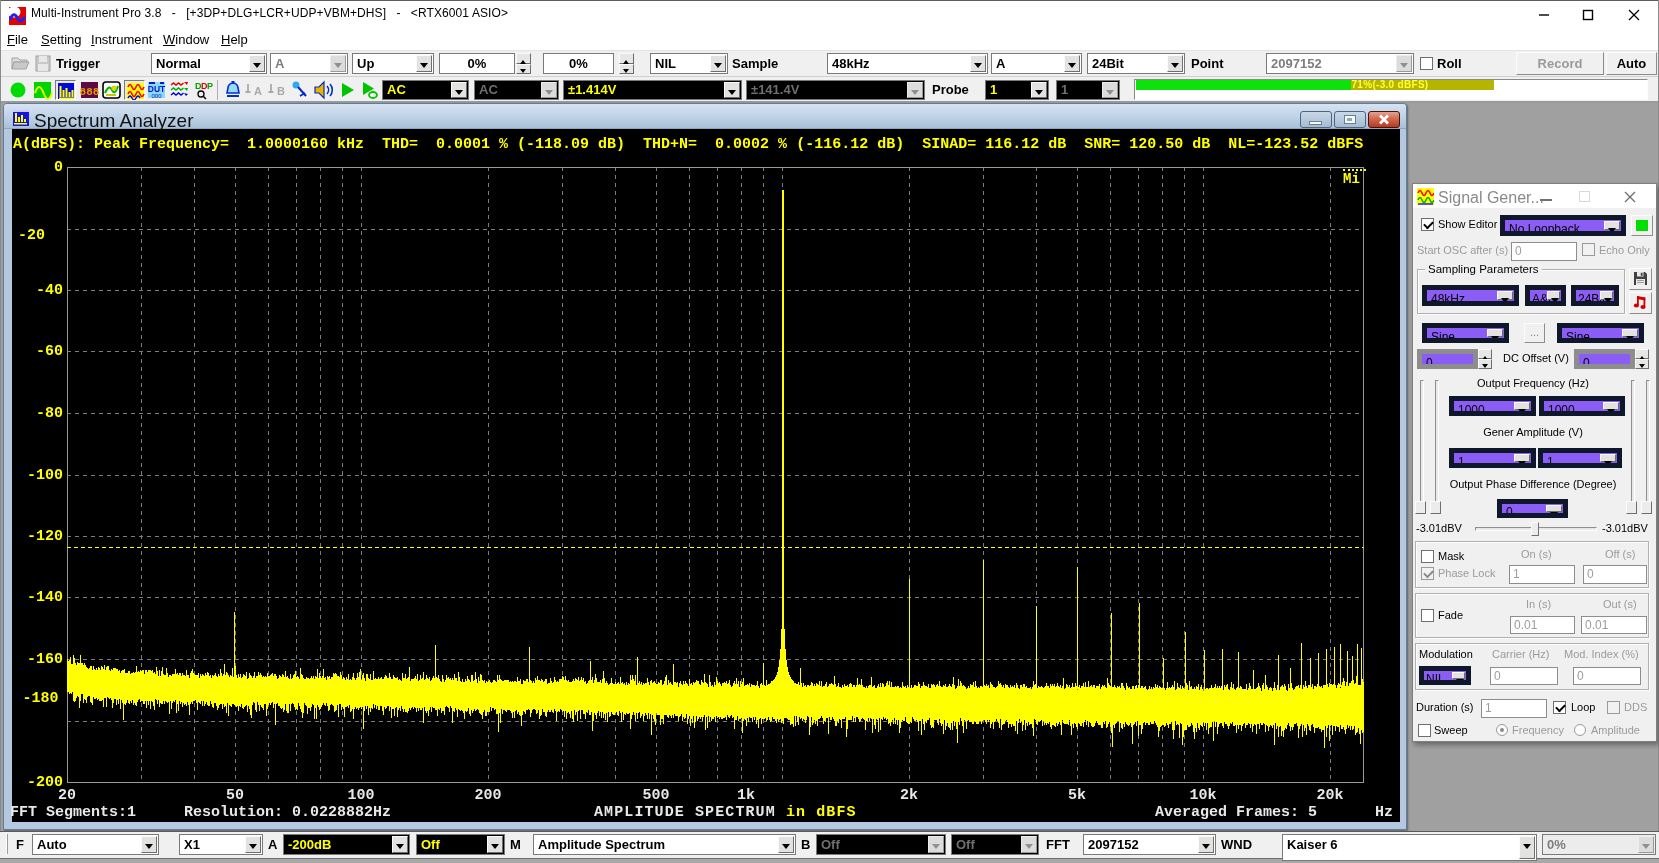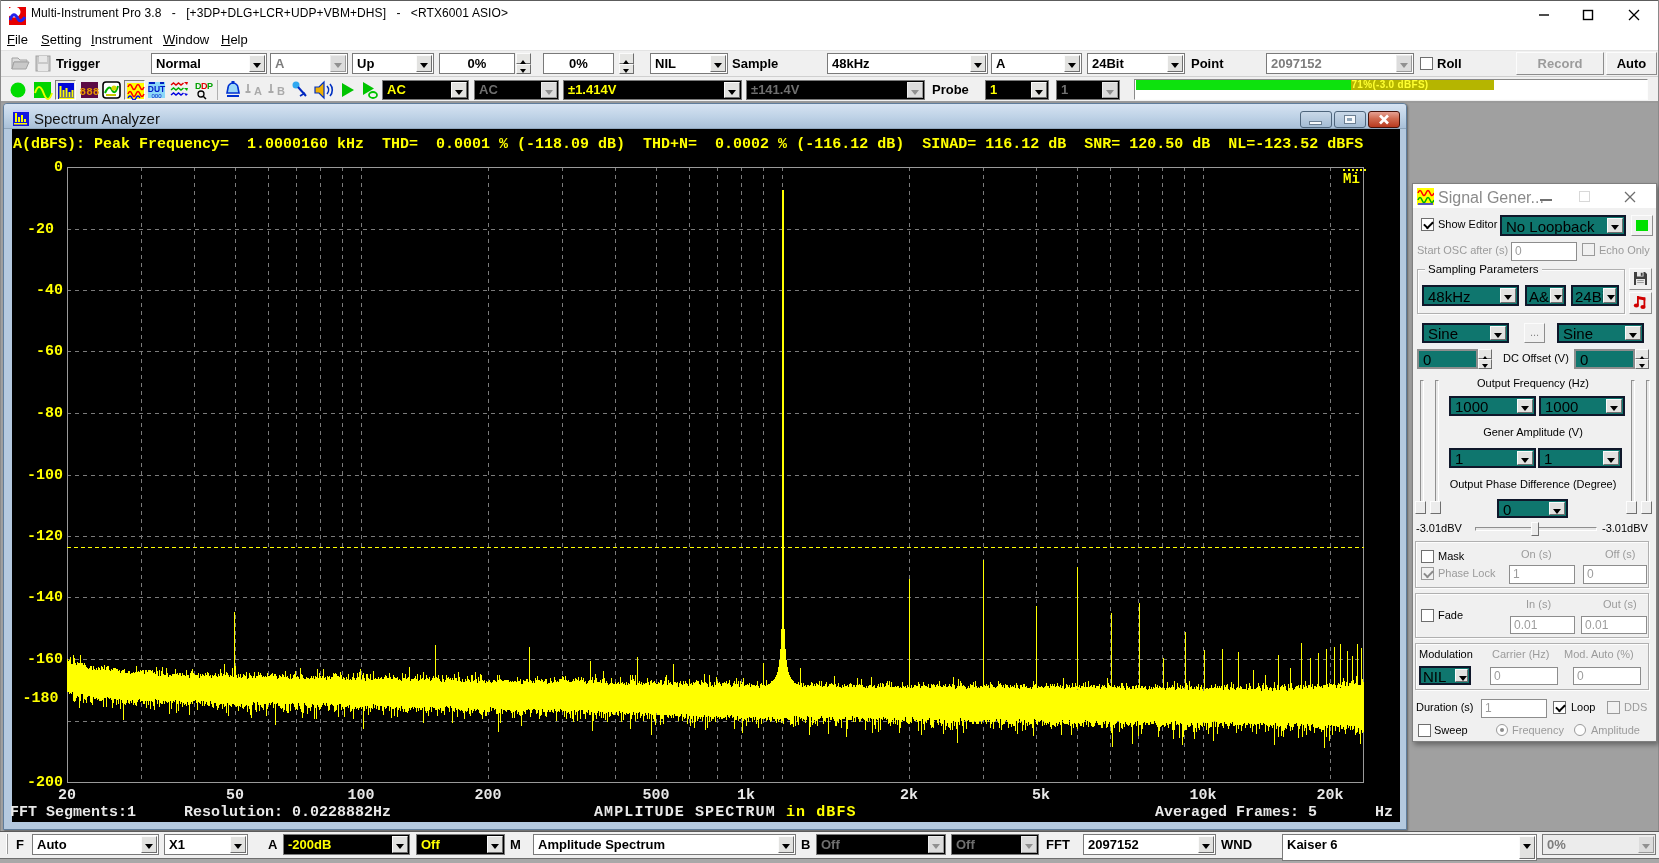--- a/index.html
+++ b/index.html
@@ -20,21 +20,21 @@
 .cb{position:absolute;width:13px;height:13px;background:#fff;border:1px solid #6e6e6e}
 .cb.chk:after{content:"";position:absolute;left:2px;top:2px;width:7px;height:4px;border-left:2px solid #000;border-bottom:2px solid #000;transform:rotate(-45deg)}
 .cb.dis{background:#f1f1f1;border-color:#9a9a9a}
 .cb.dis.chk:after{border-color:#8b8b8b}
 .btn{position:absolute;width:21px;height:20px;top:80px}
 .btn.prs{border:1px solid;border-color:#7a7a7a #fff #fff #7a7a7a;background:#e7e7e7}
 .mono{position:absolute;font-family:"Liberation Mono",monospace;font-weight:bold;font-size:15px;color:#e8e8e8;white-space:pre}
 .mono.y{color:#ffff00}
 .t12{position:absolute;font-size:11px;color:#000;white-space:nowrap}
 .t12.g{color:#9b9b9b}
-.sc{position:absolute;background:#0f766e;border:2px solid #0f172a;font-size:15px;color:#000;white-space:nowrap;padding-left:4px;overflow:hidden}
+.sc{position:absolute;background:#8b5cf6;border:5px solid #0f172a;font-size:12px;color:#000;white-space:nowrap;padding-left:4px;overflow:hidden}
 .sc .ar{position:absolute;right:1px;top:1px;bottom:1px;width:16px;background:#e2e2e0;border:1px solid;border-color:#fbfbfb #6e6e6e #6e6e6e #fbfbfb}
 .sc .ar:before{content:"";position:absolute;left:3px;top:6px;border:4px solid transparent;border-top:5px solid #000}
 .ed{position:absolute;background:#fff;border:1px solid #8d8d8d;font-size:12px;color:#9c9c9c;padding-left:3px;overflow:hidden}
 .gb{position:absolute;border:1px solid #b0b0b0;box-shadow:1px 1px 0 #fdfdfd,inset 1px 1px 0 #fdfdfd}
 .rad{position:absolute;width:12px;height:12px;border:1px solid #9a9a9a;border-radius:50%;background:#fdfdfd}
 .rad.on:after{content:"";position:absolute;left:3px;top:3px;width:4px;height:4px;border-radius:50%;background:#8b8b8b}
 .vtr{position:absolute;width:4px;background:#e8e8e8;border:1px solid #8f8f8f;border-bottom-color:#fff;border-right-color:#fff}
 .hnd{position:absolute;width:11px;height:11px;background:#ececec;border:1px solid;border-color:#fdfdfd #6f6f6f #6f6f6f #fdfdfd}
 </style></head><body>
 
@@ -214,21 +214,21 @@
     <rect width="16" height="16" fill="#1414e0"></rect>
     <rect x="0" y="0" width="16" height="2" fill="#c8c8ff"></rect>
     <g fill="#ffff00">
       <rect x="2" y="3" width="2" height="9"></rect>
       <rect x="5" y="7" width="2" height="5"></rect>
       <rect x="8" y="5" width="2" height="7"></rect>
       <rect x="11" y="9" width="2" height="3"></rect>
     </g>
     <rect x="1" y="13" width="13" height="1.5" fill="#ffff00"></rect>
   </svg>
-<div class="a" style="left:34px;top:110px;font-size:15px;color:#111">Spectrum Analyzer</div>
+<div class="a" style="left:34px;top:110px;font-size:19px;color:#111">Spectrum Analyzer</div>
 
 <div class="a" style="left:1300px;top:111px;width:32px;height:17px;background:linear-gradient(180deg,#c9d8e8,#a4bcd4);border:1px solid #4e657c;border-radius:3px"></div>
 <div class="a" style="left:1309px;top:121px;width:13px;height:4px;background:#f6f9fc;border:1px solid #6c7f92"></div>
 <div class="a" style="left:1334px;top:111px;width:32px;height:17px;background:linear-gradient(180deg,#c9d8e8,#a4bcd4);border:1px solid #4e657c;border-radius:3px"></div>
 <div class="a" style="left:1344px;top:115px;width:12px;height:9px;background:#f6f9fc;border:1px solid #6c7f92"></div>
 <div class="a" style="left:1347px;top:118px;width:5px;height:3px;background:#8fa5b9"></div>
 <div class="a" style="left:1368px;top:111px;width:32px;height:17px;background:linear-gradient(180deg,#e5a193,#d06a50 45%,#b8391f);border:1px solid #47120a;border-radius:3px"></div>
 <svg class="a" style="left:1368px;top:111px" width="32" height="17">
     <g stroke="#fff" stroke-width="2.6">
       <line x1="12" y1="4.5" x2="20" y2="12.5"></line>
@@ -247,38 +247,38 @@
 </g>
 <rect x="0.5" y="0.5" width="1296" height="615" fill="none" stroke="#9a9a9a" stroke-width="1"></rect>
 <g transform="translate(0.5,0)" stroke="#ffff00" stroke-width="1" fill="none">
 <path d="M0 492V525M1 494V525M2 493V527M3 490V526M4 497V527M5 497V525M6 488V534M7 491V535M8 496V534M9 498V531M10 495V529M11 496V530M12 496V541M13 488V534M14 496V527M15 496V527M16 498V536M17 496V532M18 498V533M19 500V536M20 501V530M21 502V529M22 501V529M23 499V535M24 499V536M25 503V538M26 499V530M27 502V532M28 503V532M29 501V531M30 503V533M31 500V532M32 501V534M33 503V534M34 499V534M35 500V533M36 502V540M37 498V531M38 503V531M39 500V540M40 499V530M41 499V531M42 503V532M43 504V531M44 502V533M45 503V541M46 501V536M47 501V532M48 501V532M49 502V538M50 502V533M51 504V537M52 503V532M53 506V542M54 504V533M55 503V536M56 503V553M57 502V537M58 506V538M59 506V536M60 506V533M61 504V536M62 504V537M63 507V534M64 506V536M65 506V533M66 505V538M67 506V536M68 505V538M69 499V539M70 505V535M71 504V533M72 505V532M73 503V535M74 504V534M75 503V534M76 503V537M77 507V537M78 503V534M79 503V541M80 505V534M81 503V538M82 503V534M83 503V542M84 504V534M85 503V535M86 506V539M87 505V543M88 507V532M89 500V533M90 504V537M91 509V533M92 503V540M93 509V536M94 504V537M95 500V537M96 507V534M97 508V537M98 508V534M99 501V535M100 506V536M101 510V535M102 508V547M103 508V534M104 509V542M105 507V536M106 507V534M107 507V535M108 502V533M109 507V546M110 506V537M111 508V544M112 506V534M113 506V537M114 509V535M115 506V540M116 508V536M117 508V538M118 509V537M119 503V539M120 508V535M121 508V538M122 511V548M123 506V537M124 504V535M125 502V537M126 506V534M127 507V534M128 508V533M129 508V536M130 508V543M131 506V535M132 511V536M133 507V537M134 509V534M135 507V539M136 508V534M137 509V539M138 506V537M139 508V535M140 505V538M141 506V539M142 509V539M143 508V534M144 511V537M145 508V540M146 509V541M147 508V536M148 506V536M149 509V539M150 510V543M151 507V541M152 509V538M153 502V537M154 506V537M155 509V542M156 507V537M157 497V540M158 508V539M159 505V546M160 506V536M161 508V549M162 510V538M163 508V539M164 509V540M165 501V537M166 510V537M167 508V538M168 499V539M169 508V540M170 511V539M171 507V544M172 510V539M173 507V540M174 511V537M175 510V541M176 507V542M177 508V540M178 509V539M179 505V538M180 512V545M181 511V539M182 506V542M183 508V548M184 509V551M185 511V538M186 509V535M187 505V536M188 511V543M189 509V545M190 509V535M191 505V538M192 508V544M193 506V538M194 508V540M195 510V541M196 509V543M197 510V537M198 509V537M199 510V549M200 506V542M201 509V538M202 509V536M203 508V538M204 507V536M205 506V535M206 509V541M207 507V537M208 507V558M209 509V537M210 512V536M211 511V539M212 508V539M213 509V541M214 510V542M215 507V541M216 508V545M217 510V543M218 504V537M219 510V544M220 509V546M221 511V546M222 512V537M223 507V544M224 512V537M225 511V536M226 508V537M227 507V540M228 504V543M229 510V542M230 509V543M231 510V536M232 512V539M233 501V542M234 507V545M235 508V551M236 511V546M237 512V536M238 512V538M239 510V539M240 511V547M241 511V541M242 512V541M243 511V544M244 509V540M245 511V537M246 509V538M247 512V552M248 509V541M249 510V552M250 502V538M251 511V540M252 506V543M253 509V542M254 511V540M255 509V538M256 502V536M257 511V538M258 510V539M259 513V536M260 509V539M261 510V544M262 509V543M263 512V538M264 510V537M265 510V538M266 506V539M267 507V545M268 506V544M269 507V543M270 509V538M271 509V550M272 510V537M273 505V537M274 508V543M275 512V540M276 510V542M277 511V550M278 513V540M279 510V540M280 512V539M281 507V541M282 513V538M283 512V545M284 513V544M285 510V542M286 506V552M287 511V542M288 513V540M289 511V542M290 506V541M291 510V543M292 505V541M293 502V540M294 513V542M295 508V540M296 506V562M297 511V544M298 514V539M299 507V542M300 507V539M301 511V548M302 512V541M303 507V545M304 513V541M305 513V542M306 504V537M307 512V541M308 511V538M309 512V542M310 512V539M311 510V543M312 512V543M313 511V539M314 510V539M315 512V544M316 512V548M317 510V540M318 508V542M319 509V541M320 511V539M321 511V539M322 506V544M323 510V540M324 512V551M325 512V542M326 508V542M327 510V549M328 511V541M329 511V540M330 510V550M331 513V543M332 512V541M333 513V544M334 514V539M335 506V542M336 511V545M337 511V542M338 507V545M339 512V545M340 511V546M341 510V544M342 500V541M343 514V543M344 512V541M345 512V540M346 512V542M347 511V540M348 509V541M349 512V545M350 507V541M351 514V544M352 513V541M353 508V543M354 512V543M355 511V541M356 505V556M357 513V540M358 512V544M359 508V546M360 511V544M361 512V549M362 510V543M363 514V540M364 513V545M365 511V540M366 509V541M367 511V541M368 509V543M369 510V543M370 511V549M371 508V542M372 512V543M373 514V541M374 515V546M375 508V544M376 512V544M377 515V548M378 513V540M379 508V539M380 511V540M381 510V541M382 512V545M383 511V539M384 513V541M385 511V556M386 513V544M387 507V545M388 511V541M389 511V543M390 514V550M391 505V542M392 510V543M393 514V544M394 515V543M395 512V544M396 515V546M397 515V552M398 512V544M399 514V545M400 509V544M401 512V541M402 513V547M403 515V549M404 508V543M405 508V546M406 514V544M407 513V542M408 505V544M409 512V543M410 516V542M411 510V543M412 514V546M413 507V547M414 508V548M415 513V552M416 514V545M417 513V543M418 516V549M419 514V549M420 515V545M421 514V545M422 513V545M423 515V540M424 516V544M425 515V541M426 513V541M427 513V543M428 514V542M429 515V547M430 508V547M431 513V565M432 508V546M433 512V556M434 513V542M435 514V547M436 514V543M437 513V543M438 513V544M439 513V545M440 513V543M441 513V543M442 515V543M443 514V544M444 515V546M445 514V551M446 515V545M447 514V551M448 514V544M449 515V543M450 510V547M451 514V545M452 514V548M453 512V549M454 517V559M455 517V548M456 513V544M457 514V545M458 514V547M459 512V543M460 512V543M461 515V542M462 514V543M463 513V550M464 514V546M465 516V543M466 514V542M467 516V542M468 511V543M469 513V547M470 509V546M471 513V543M472 513V552M473 514V549M474 512V548M475 513V542M476 515V545M477 514V545M478 512V549M479 512V550M480 517V545M481 516V543M482 516V545M483 511V545M484 514V543M485 516V545M486 515V546M487 510V542M488 513V544M489 515V554M490 514V545M491 515V544M492 512V545M493 512V542M494 512V543M495 509V545M496 510V544M497 513V550M498 509V544M499 513V552M500 514V546M501 513V545M502 515V547M503 515V551M504 515V544M505 514V552M506 512V555M507 514V543M508 511V548M509 512V545M510 513V554M511 510V544M512 514V543M513 513V552M514 510V543M515 513V543M516 511V547M517 515V547M518 514V552M519 517V545M520 516V546M521 514V543M522 513V548M523 515V548M524 513V545M525 510V564M526 516V554M527 513V546M528 507V548M529 511V552M530 515V546M531 515V544M532 515V549M533 513V545M534 516V551M535 512V545M536 504V551M537 511V547M538 516V553M539 514V546M540 516V555M541 518V545M542 517V550M543 516V549M544 511V545M545 516V547M546 517V548M547 517V548M548 515V546M549 517V545M550 516V548M551 515V549M552 517V544M553 510V546M554 516V555M555 515V545M556 517V553M557 516V547M558 518V548M559 515V546M560 518V547M561 516V547M562 517V546M563 508V562M564 513V552M565 508V548M566 512V545M567 514V548M568 508V554M569 518V546M570 512V552M571 516V546M572 514V545M573 517V551M574 515V549M575 518V547M576 516V554M577 517V549M578 516V546M579 516V548M580 511V552M581 515V546M582 518V552M583 514V547M584 513V568M585 516V548M586 515V552M587 514V554M588 516V558M589 517V546M590 517V548M591 515V548M592 516V548M593 513V558M594 513V552M595 518V552M596 517V557M597 514V548M598 510V548M599 508V548M600 518V550M601 513V551M602 516V548M603 515V549M604 517V551M605 518V548M606 517V551M607 515V547M608 515V549M609 516V549M610 515V549M611 520V554M612 516V550M613 514V549M614 517V547M615 518V554M616 514V550M617 517V552M618 514V551M619 516V547M620 517V557M621 519V552M622 512V549M623 517V559M624 516V552M625 518V556M626 515V549M627 516V561M628 515V555M629 513V549M630 514V554M631 514V552M632 517V550M633 518V552M634 513V550M635 515V554M636 516V550M637 514V548M638 515V563M639 516V550M640 517V561M641 520V549M642 508V555M643 515V550M644 519V554M645 518V552M646 520V552M647 515V550M648 518V555M649 510V549M650 514V551M651 516V550M652 515V552M653 517V550M654 519V552M655 516V552M656 516V551M657 515V551M658 516V550M659 514V553M660 517V548M661 516V550M662 513V551M663 518V549M664 520V548M665 519V551M666 516V550M667 514V562M668 517V553M669 511V553M670 517V549M671 514V554M672 520V552M673 514V552M674 517V551M675 515V566M676 514V554M677 519V552M678 518V553M679 518V559M680 517V551M681 518V555M682 516V550M683 520V551M684 517V551M685 518V555M686 518V550M687 518V553M688 519V550M689 518V557M690 514V553M691 519V561M692 521V552M693 517V551M694 516V557M695 518V552M696 514V552M697 518V552M698 519V551M699 513V554M700 518V553M701 517V550M702 517V553M703 516V555M704 514V554M705 514V550M706 513V552M707 512V552M708 510V554M709 508V556M710 505V552M711 500V555M712 493V553M713 482V552M714 462V556M715 294V554M716 294V557M717 462V551M718 482V551M719 493V551M720 500V552M721 505V553M722 508V553M723 510V558M724 512V557M725 513V557M726 514V560M727 516V549M728 516V559M729 517V549M730 517V555M731 515V558M732 518V550M733 516V552M734 516V551M735 520V554M736 516V552M737 519V553M738 518V556M739 520V553M740 518V549M741 518V550M742 519V568M743 518V560M744 515V550M745 516V558M746 519V556M747 517V553M748 519V557M749 516V554M750 517V559M751 518V552M752 514V552M753 519V551M754 514V549M755 520V551M756 519V557M757 519V554M758 517V555M759 515V551M760 520V551M761 519V567M762 517V550M763 517V553M764 516V553M765 517V550M766 518V552M767 509V554M768 517V559M769 520V559M770 519V554M771 516V556M772 520V552M773 520V553M774 521V561M775 518V552M776 520V552M777 517V552M778 519V550M779 519V570M780 518V562M781 520V553M782 517V553M783 516V553M784 517V553M785 520V549M786 518V555M787 518V551M788 520V555M789 518V550M790 511V550M791 518V552M792 517V555M793 518V554M794 512V552M795 518V551M796 520V552M797 520V553M798 521V563M799 519V554M800 521V555M801 519V551M802 518V554M803 518V551M804 510V552M805 520V566M806 519V552M807 518V558M808 521V562M809 521V552M810 519V553M811 517V565M812 520V551M813 516V563M814 520V552M815 516V553M816 517V550M817 520V552M818 519V551M819 516V553M820 514V552M821 518V557M822 514V556M823 520V559M824 515V555M825 520V553M826 520V557M827 520V551M828 519V557M829 520V553M830 519V558M831 519V553M832 521V566M833 520V561M834 521V555M835 515V553M836 519V554M837 520V554M838 519V550M839 521V555M840 518V556M841 520V557M842 513V557M843 521V555M844 518V556M845 521V550M846 520V552M847 518V554M848 518V554M849 519V553M850 519V555M851 515V564M852 517V554M853 521V554M854 519V568M855 519V552M856 515V557M857 518V563M858 519V554M859 519V556M860 520V553M861 517V553M862 521V551M863 521V558M864 517V561M865 518V560M866 517V561M867 518V553M868 520V553M869 518V553M870 517V556M871 519V558M872 514V552M873 519V556M874 520V559M875 520V557M876 518V567M877 519V553M878 517V563M879 520V559M880 520V556M881 519V560M882 517V561M883 519V563M884 520V556M885 517V563M886 510V554M887 518V559M888 522V555M889 521V562M890 519V576M891 512V555M892 519V558M893 514V551M894 516V554M895 519V559M896 518V566M897 519V553M898 520V554M899 522V562M900 521V554M901 519V553M902 521V555M903 517V555M904 518V555M905 518V557M906 515V557M907 520V554M908 514V555M909 519V557M910 521V557M911 520V557M912 521V554M913 519V554M914 519V557M915 520V554M916 520V553M917 518V553M918 519V555M919 517V557M920 519V553M921 518V555M922 521V553M923 515V561M924 517V557M925 518V555M926 520V562M927 520V555M928 521V554M929 520V552M930 519V554M931 514V556M932 517V561M933 516V552M934 518V563M935 520V558M936 518V557M937 521V557M938 517V554M939 518V553M940 518V555M941 520V561M942 521V557M943 518V557M944 520V560M945 519V557M946 520V559M947 518V559M948 521V564M949 516V554M950 518V567M951 521V556M952 522V552M953 518V556M954 518V554M955 520V564M956 517V558M957 517V553M958 520V563M959 519V556M960 521V559M961 521V555M962 521V558M963 520V557M964 522V557M965 520V561M966 514V569M967 518V552M968 517V553M969 522V557M970 521V558M971 519V554M972 520V555M973 520V554M974 519V553M975 520V559M976 521V554M977 520V558M978 519V556M979 516V558M980 519V556M981 519V557M982 521V555M983 517V560M984 519V562M985 517V558M986 519V558M987 517V559M988 520V560M989 519V556M990 516V559M991 519V557M992 520V555M993 518V558M994 521V568M995 519V553M996 511V556M997 522V557M998 521V557M999 517V557M1000 518V557M1001 520V558M1002 518V553M1003 521V559M1004 520V568M1005 516V557M1006 520V561M1007 520V556M1008 516V557M1009 519V560M1010 523V562M1011 520V556M1012 518V557M1013 521V559M1014 519V559M1015 519V556M1016 516V560M1017 520V555M1018 515V553M1019 520V558M1020 520V554M1021 514V560M1022 520V555M1023 519V556M1024 518V559M1025 520V560M1026 518V560M1027 518V559M1028 521V556M1029 519V554M1030 519V556M1031 519V558M1032 517V558M1033 522V558M1034 520V561M1035 518V561M1036 519V555M1037 518V557M1038 520V554M1039 521V561M1040 511V560M1041 516V557M1042 518V555M1043 519V560M1044 517V566M1045 520V580M1046 520V558M1047 518V561M1048 520V557M1049 521V556M1050 519V554M1051 520V554M1052 519V565M1053 521V556M1054 516V561M1055 516V562M1056 519V557M1057 521V560M1058 523V555M1059 516V557M1060 519V558M1061 521V559M1062 520V558M1063 522V556M1064 522V560M1065 519V577M1066 519V558M1067 522V557M1068 519V555M1069 518V559M1070 521V554M1071 518V569M1072 520V558M1073 521V558M1074 519V567M1075 519V562M1076 521V556M1077 520V555M1078 519V558M1079 522V556M1080 523V556M1081 522V558M1082 519V558M1083 522V555M1084 520V557M1085 522V557M1086 520V557M1087 521V554M1088 517V556M1089 520V558M1090 518V560M1091 521V570M1092 519V564M1093 520V560M1094 521V559M1095 521V558M1096 520V558M1097 521V560M1098 523V559M1099 521V556M1100 515V558M1101 521V561M1102 520V557M1103 521V557M1104 520V555M1105 518V563M1106 520V572M1107 514V563M1108 523V554M1109 522V558M1110 516V557M1111 520V558M1112 521V571M1113 518V556M1114 522V557M1115 519V578M1116 521V570M1117 522V563M1118 523V563M1119 516V563M1120 518V558M1121 523V560M1122 514V560M1123 520V559M1124 519V556M1125 522V558M1126 522V565M1127 520V572M1128 522V561M1129 519V565M1130 520V556M1131 517V561M1132 523V563M1133 520V558M1134 518V559M1135 522V560M1136 524V555M1137 523V559M1138 522V556M1139 521V563M1140 521V556M1141 522V567M1142 521V561M1143 521V560M1144 518V560M1145 521V555M1146 521V574M1147 520V554M1148 517V560M1149 521V555M1150 519V567M1151 521V560M1152 519V557M1153 521V556M1154 519V556M1155 519V559M1156 523V561M1157 518V555M1158 520V557M1159 518V557M1160 517V559M1161 522V562M1162 523V559M1163 520V556M1164 515V557M1165 521V555M1166 517V559M1167 522V559M1168 523V558M1169 521V566M1170 520V558M1171 523V562M1172 521V558M1173 519V558M1174 520V564M1175 522V559M1176 522V557M1177 522V556M1178 522V561M1179 517V558M1180 523V558M1181 521V556M1182 516V557M1183 519V561M1184 522V557M1185 522V565M1186 521V559M1187 522V557M1188 522V558M1189 521V567M1190 520V557M1191 516V557M1192 519V562M1193 521V556M1194 524V558M1195 518V558M1196 516V556M1197 522V557M1198 518V565M1199 518V558M1200 520V559M1201 523V564M1202 521V560M1203 520V558M1204 521V559M1205 524V561M1206 521V558M1207 515V578M1208 521V556M1209 523V562M1210 518V559M1211 518V570M1212 523V560M1213 520V559M1214 519V569M1215 518V564M1216 520V570M1217 517V563M1218 519V561M1219 523V562M1220 524V558M1221 517V556M1222 521V559M1223 518V564M1224 516V560M1225 521V563M1226 523V560M1227 522V557M1228 520V557M1229 519V556M1230 519V559M1231 518V571M1232 521V562M1233 518V559M1234 520V557M1235 522V570M1236 518V558M1237 520V564M1238 514V561M1239 519V568M1240 521V557M1241 518V559M1242 518V563M1243 522V564M1244 520V558M1245 517V557M1246 522V560M1247 519V566M1248 519V561M1249 520V561M1250 517V561M1251 519V560M1252 519V562M1253 520V562M1254 519V565M1255 521V563M1256 518V563M1257 518V581M1258 518V559M1259 514V570M1260 517V561M1261 520V558M1262 516V574M1263 517V559M1264 517V558M1265 518V568M1266 517V559M1267 519V559M1268 518V564M1269 521V559M1270 518V560M1271 516V560M1272 517V565M1273 521V558M1274 518V562M1275 515V562M1276 511V560M1277 514V563M1278 519V567M1279 515V562M1280 517V558M1281 519V561M1282 516V559M1283 516V563M1284 514V559M1285 515V563M1286 513V562M1287 517V559M1288 516V568M1289 509V566M1290 515V565M1291 518V561M1292 518V567M1293 518V577M1294 514V563M1295 512V566M1296 515V565M1297 510V562"></path>
 <path d="M167 445V511M368 478V514M462 480V516M523 494V517M570 490V518M606 497V519M637 507V519M676 511V520M696 496V520M733 501V520M842 412V521M916 393V521M969 439V522M1010 400V522M1044 446V522M1072 436V522M1096 491V522M1118 465V523M1137 483V523M1155 482V523M1171 485V523M1186 503V523M1198 508V523M1211 488V523M1223 501V523M1234 476V522M1243 491V522M1251 486V521M1259 482V521M1267 480V521M1273 477V520M1280 484V520M1285 489V519M1290 477V519M1294 481V518"></path>
 <path d="M715 23 V497 M716 23 V497"></path>
 </g>
 <path d="M0 380.5 H1297" stroke="#ffff00" stroke-width="1" stroke-dasharray="4 3" fill="none"></path>
 </svg>
 <div class="mono y" style="left:18px;top:159px;width:45px;text-align:right">0</div>
-<div class="mono y" style="left:18px;top:221px;width:45px;text-align:center">-20</div>
+<div class="mono y" style="left:18px;top:227px;width:45px;text-align:left">-20</div>
 <div class="mono y" style="left:18px;top:282px;width:45px;text-align:right">-40</div>
 <div class="mono y" style="left:18px;top:343px;width:45px;text-align:right">-60</div>
 <div class="mono y" style="left:18px;top:405px;width:45px;text-align:right">-80</div>
 <div class="mono y" style="left:18px;top:467px;width:45px;text-align:right">-100</div>
 <div class="mono y" style="left:18px;top:528px;width:45px;text-align:right">-120</div>
 <div class="mono y" style="left:18px;top:589px;width:45px;text-align:right">-140</div>
 <div class="mono y" style="left:18px;top:651px;width:45px;text-align:right">-160</div>
 <div class="mono y" style="left:18px;top:690px;width:45px;text-align:center">-180</div>
 <div class="mono y" style="left:18px;top:774px;width:45px;text-align:right">-200</div>
 <div class="mono" style="left:22px;top:787px;width:90px;text-align:center">20</div>
 <div class="mono" style="left:190px;top:787px;width:90px;text-align:center">50</div>
 <div class="mono" style="left:316px;top:787px;width:90px;text-align:center">100</div>
 <div class="mono" style="left:443px;top:787px;width:90px;text-align:center">200</div>
 <div class="mono" style="left:611px;top:787px;width:90px;text-align:center">500</div>
 <div class="mono" style="left:737px;top:787px;width:90px;text-align:left">1k</div>
 <div class="mono" style="left:864px;top:787px;width:90px;text-align:center">2k</div>
-<div class="mono" style="left:1032px;top:787px;width:90px;text-align:left">5k</div>
+<div class="mono" style="left:1032px;top:787px;width:90px;text-align:center">5k</div>
 <div class="mono" style="left:1158px;top:787px;width:90px;text-align:center">10k</div>
 <div class="mono" style="left:1285px;top:787px;width:90px;text-align:center">20k</div>
 <div class="mono" style="left:10px;top:804px">FFT Segments:1</div>
 <div class="mono" style="left:184px;top:804px">Resolution: 0.0228882Hz</div>
 <div class="mono" style="left:594px;top:804px;letter-spacing:1.1px">AMPLITUDE SPECTRUM <span style="color:#ffff00">in dBFS</span></div>
 <div class="mono" style="left:1155px;top:804px">Averaged Frames: 5</div>
 <div class="mono" style="left:1375px;top:804px">Hz</div>
 <div class="a" style="left:1343px;top:169px;width:23px;border-top:2px dotted #ffff00"></div>
 <div class="mono y" style="left:1343px;top:171px;font-size:14px">Mi</div>
 
@@ -387,21 +387,21 @@
  <div class="t12 g" style="left:113px;top:414px">In (s)</div>
  <div class="t12 g" style="left:190px;top:414px">Out (s)</div>
  <div class="cb" style="left:8px;top:425px"></div>
  <div class="t12" style="left:25px;top:425px">Fade</div>
  <div class="ed" style="left:97px;top:432px;width:65px;height:18px;line-height:16px">0.01</div>
  <div class="ed" style="left:168px;top:432px;width:66px;height:18px;line-height:16px">0.01</div>
 
  <div class="gb" style="left:2px;top:459px;width:234px;height:47px"></div>
  <div class="t12" style="left:6px;top:464px">Modulation</div>
  <div class="t12 g" style="left:79px;top:464px">Carrier (Hz)</div>
- <div class="t12 g" style="left:151px;top:464px">Mod. Auto (%)</div>
+ <div class="t12 g" style="left:151px;top:464px">Mod. Index (%)</div>
  <div class="sc" style="left:6px;top:482px;width:52px;height:19px;line-height:17px;padding-left:2px">NIL<i class="ar" style="width:13px"></i></div>
  <div class="ed" style="left:77px;top:483px;width:68px;height:18px;line-height:16px">0</div>
  <div class="ed" style="left:160px;top:483px;width:68px;height:18px;line-height:16px">0</div>
 
  <div class="t12" style="left:3px;top:517px">Duration (s)</div>
  <div class="ed" style="left:68px;top:515px;width:66px;height:19px;line-height:17px">1</div>
  <div class="cb chk" style="left:140px;top:517px"></div>
  <div class="t12" style="left:158px;top:517px">Loop</div>
  <div class="cb dis" style="left:194px;top:517px"></div>
  <div class="t12 g" style="left:211px;top:517px">DDS</div>
@@ -412,21 +412,21 @@
  <div class="t12 g" style="left:99px;top:540px">Frequency</div>
  <div class="rad" style="left:161px;top:540px"></div>
  <div class="t12 g" style="left:178px;top:540px">Amplitude</div>
 </div>
 
 <div class="a" style="left:0;top:831px;width:1659px;height:27px;background:#f0f0f0;border-top:1px solid #5a5a5a"></div>
 <div class="a" style="left:0;top:858px;width:1659px;height:5px;background:#a8a8a8;border-top:1px solid #6e6e6e"></div>
 <div class="a" style="left:6px;top:834px;width:2px;height:20px;border-left:1px solid #fff;border-right:1px solid #9a9a9a"></div>
 <div class="lbl" style="left:16px;top:837px">F</div>
 <div class="combo" style="left:32px;top:834px;width:127px;height:21px;line-height:19px">Auto<i class="ar"></i></div>
-<div class="combo" style="left:164px;top:834px;width:84px;height:21px;line-height:19px">X1<i class="ar"></i></div>
+<div class="combo" style="left:179px;top:834px;width:84px;height:21px;line-height:19px">X1<i class="ar"></i></div>
 <div class="lbl" style="left:268px;top:837px">A</div>
 <div class="combo bk" style="left:283px;top:834px;width:127px;height:21px;line-height:19px">-200dB<i class="ar"></i></div>
 <div class="combo bk" style="left:416px;top:834px;width:89px;height:21px;line-height:19px">Off<i class="ar"></i></div>
 <div class="lbl" style="left:510px;top:837px">M</div>
 <div class="combo" style="left:533px;top:834px;width:263px;height:21px;line-height:19px">Amplitude Spectrum<i class="ar"></i></div>
 <div class="lbl" style="left:801px;top:837px">B</div>
 <div class="combo bk gray" style="left:816px;top:834px;width:130px;height:21px;line-height:19px">Off<i class="ar"></i></div>
 <div class="combo bk gray" style="left:951px;top:834px;width:88px;height:21px;line-height:19px">Off<i class="ar"></i></div>
 <div class="lbl" style="left:1046px;top:837px">FFT</div>
 <div class="combo" style="left:1083px;top:834px;width:133px;height:21px;line-height:19px">2097152<i class="ar"></i></div>

